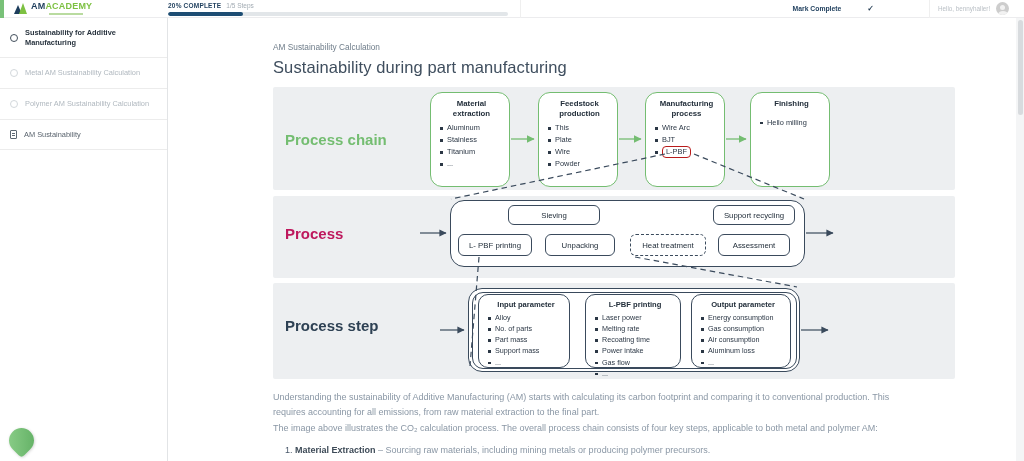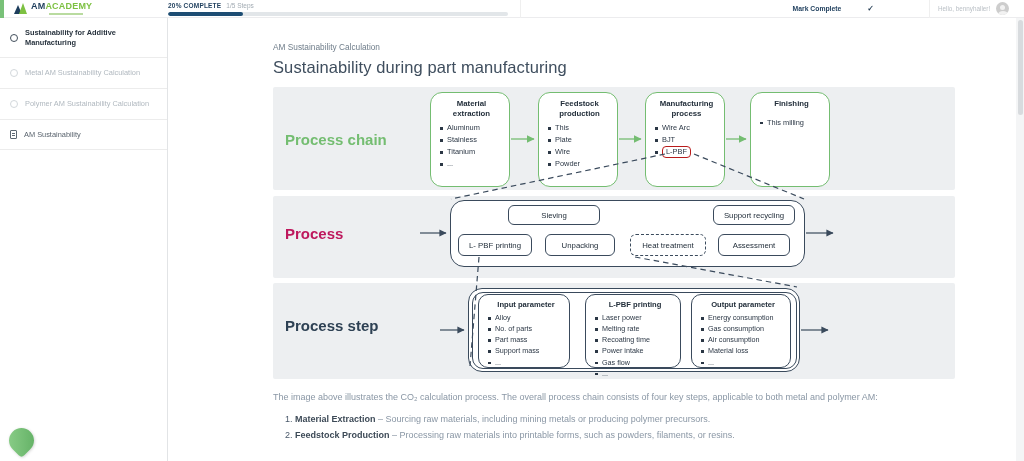--- a/index.html
+++ b/index.html
@@ -231,21 +231,21 @@
         <div class="gbox-title">Manufacturing process</div>
         <ul class="blist">
           <li>Wire Arc</li>
           <li>BJT</li>
           <li><span class="chip">L-PBF</span></li>
         </ul>
       </div>
       <div class="gbox" style="left:477px">
         <div class="gbox-title">Finishing</div>
         <ul class="blist" style="margin-top:8px">
-          <li>This milling</li>
+          <li>Hello milling</li>
         </ul>
       </div>
 
       <div class="p-container"></div>
       <div class="pnode" style="left:235px; top:118px; width:92px; height:20px;">Sieving</div>
       <div class="pnode bold" style="left:185px; top:147px; width:74px; height:22px;">L- PBF printing</div>
       <div class="pnode" style="left:272px; top:147px; width:70px; height:22px;">Unpacking</div>
       <div class="pnode dashed" style="left:357px; top:147px; width:76px; height:22px;">Heat treatment</div>
       <div class="pnode" style="left:445px; top:147px; width:72px; height:22px;">Assessment</div>
       <div class="pnode" style="left:440px; top:118px; width:82px; height:20px;">Support recycling</div>
@@ -271,34 +271,35 @@
           <li>Gas flow</li>
           <li>...</li>
         </ul>
       </div>
       <div class="sbox" style="left:418px; width:100px;">
         <div class="sbox-title">Output parameter</div>
         <ul class="blist">
           <li>Energy consumption</li>
           <li>Gas consumption</li>
           <li>Air consumption</li>
-          <li>Material loss</li>
+          <li>Aluminum loss</li>
           <li>...</li>
         </ul>
       </div>
 
       <svg class="overwires" width="682" height="292">
         <line x1="392" y1="67" x2="178" y2="112" stroke="#3a4a5c" stroke-width="1.2" stroke-dasharray="5.5 4"></line>
         <line x1="421" y1="67" x2="531" y2="112" stroke="#3a4a5c" stroke-width="1.2" stroke-dasharray="5.5 4"></line>
         <line x1="206" y1="170" x2="197" y2="279" stroke="#3a4a5c" stroke-width="1.2" stroke-dasharray="5.5 4"></line>
         <line x1="362" y1="170" x2="524" y2="200" stroke="#3a4a5c" stroke-width="1.2" stroke-dasharray="5.5 4"></line>
       </svg>
     </div>
 
     <div class="body-text">
+      <p>Understanding the sustainability of Additive Manufacturing (AM) starts with calculating its carbon footprint and comparing it to conventional production. This requires accounting for all emissions, from raw material extraction to the final part.</p>
       <p>The image above illustrates the CO₂ calculation process. The overall process chain consists of four key steps, applicable to both metal and polymer AM:</p>
       <ol class="body-list">
         <li>
           <span class="term">Material Extraction</span><span> – Sourcing raw materials, including mining metals or producing polymer precursors.</span>
         </li>
         <li>
           <span class="term">Feedstock Production</span><span> – Processing raw materials into printable forms, such as powders, filaments, or resins.</span>
         </li>
       </ol>
     </div>

